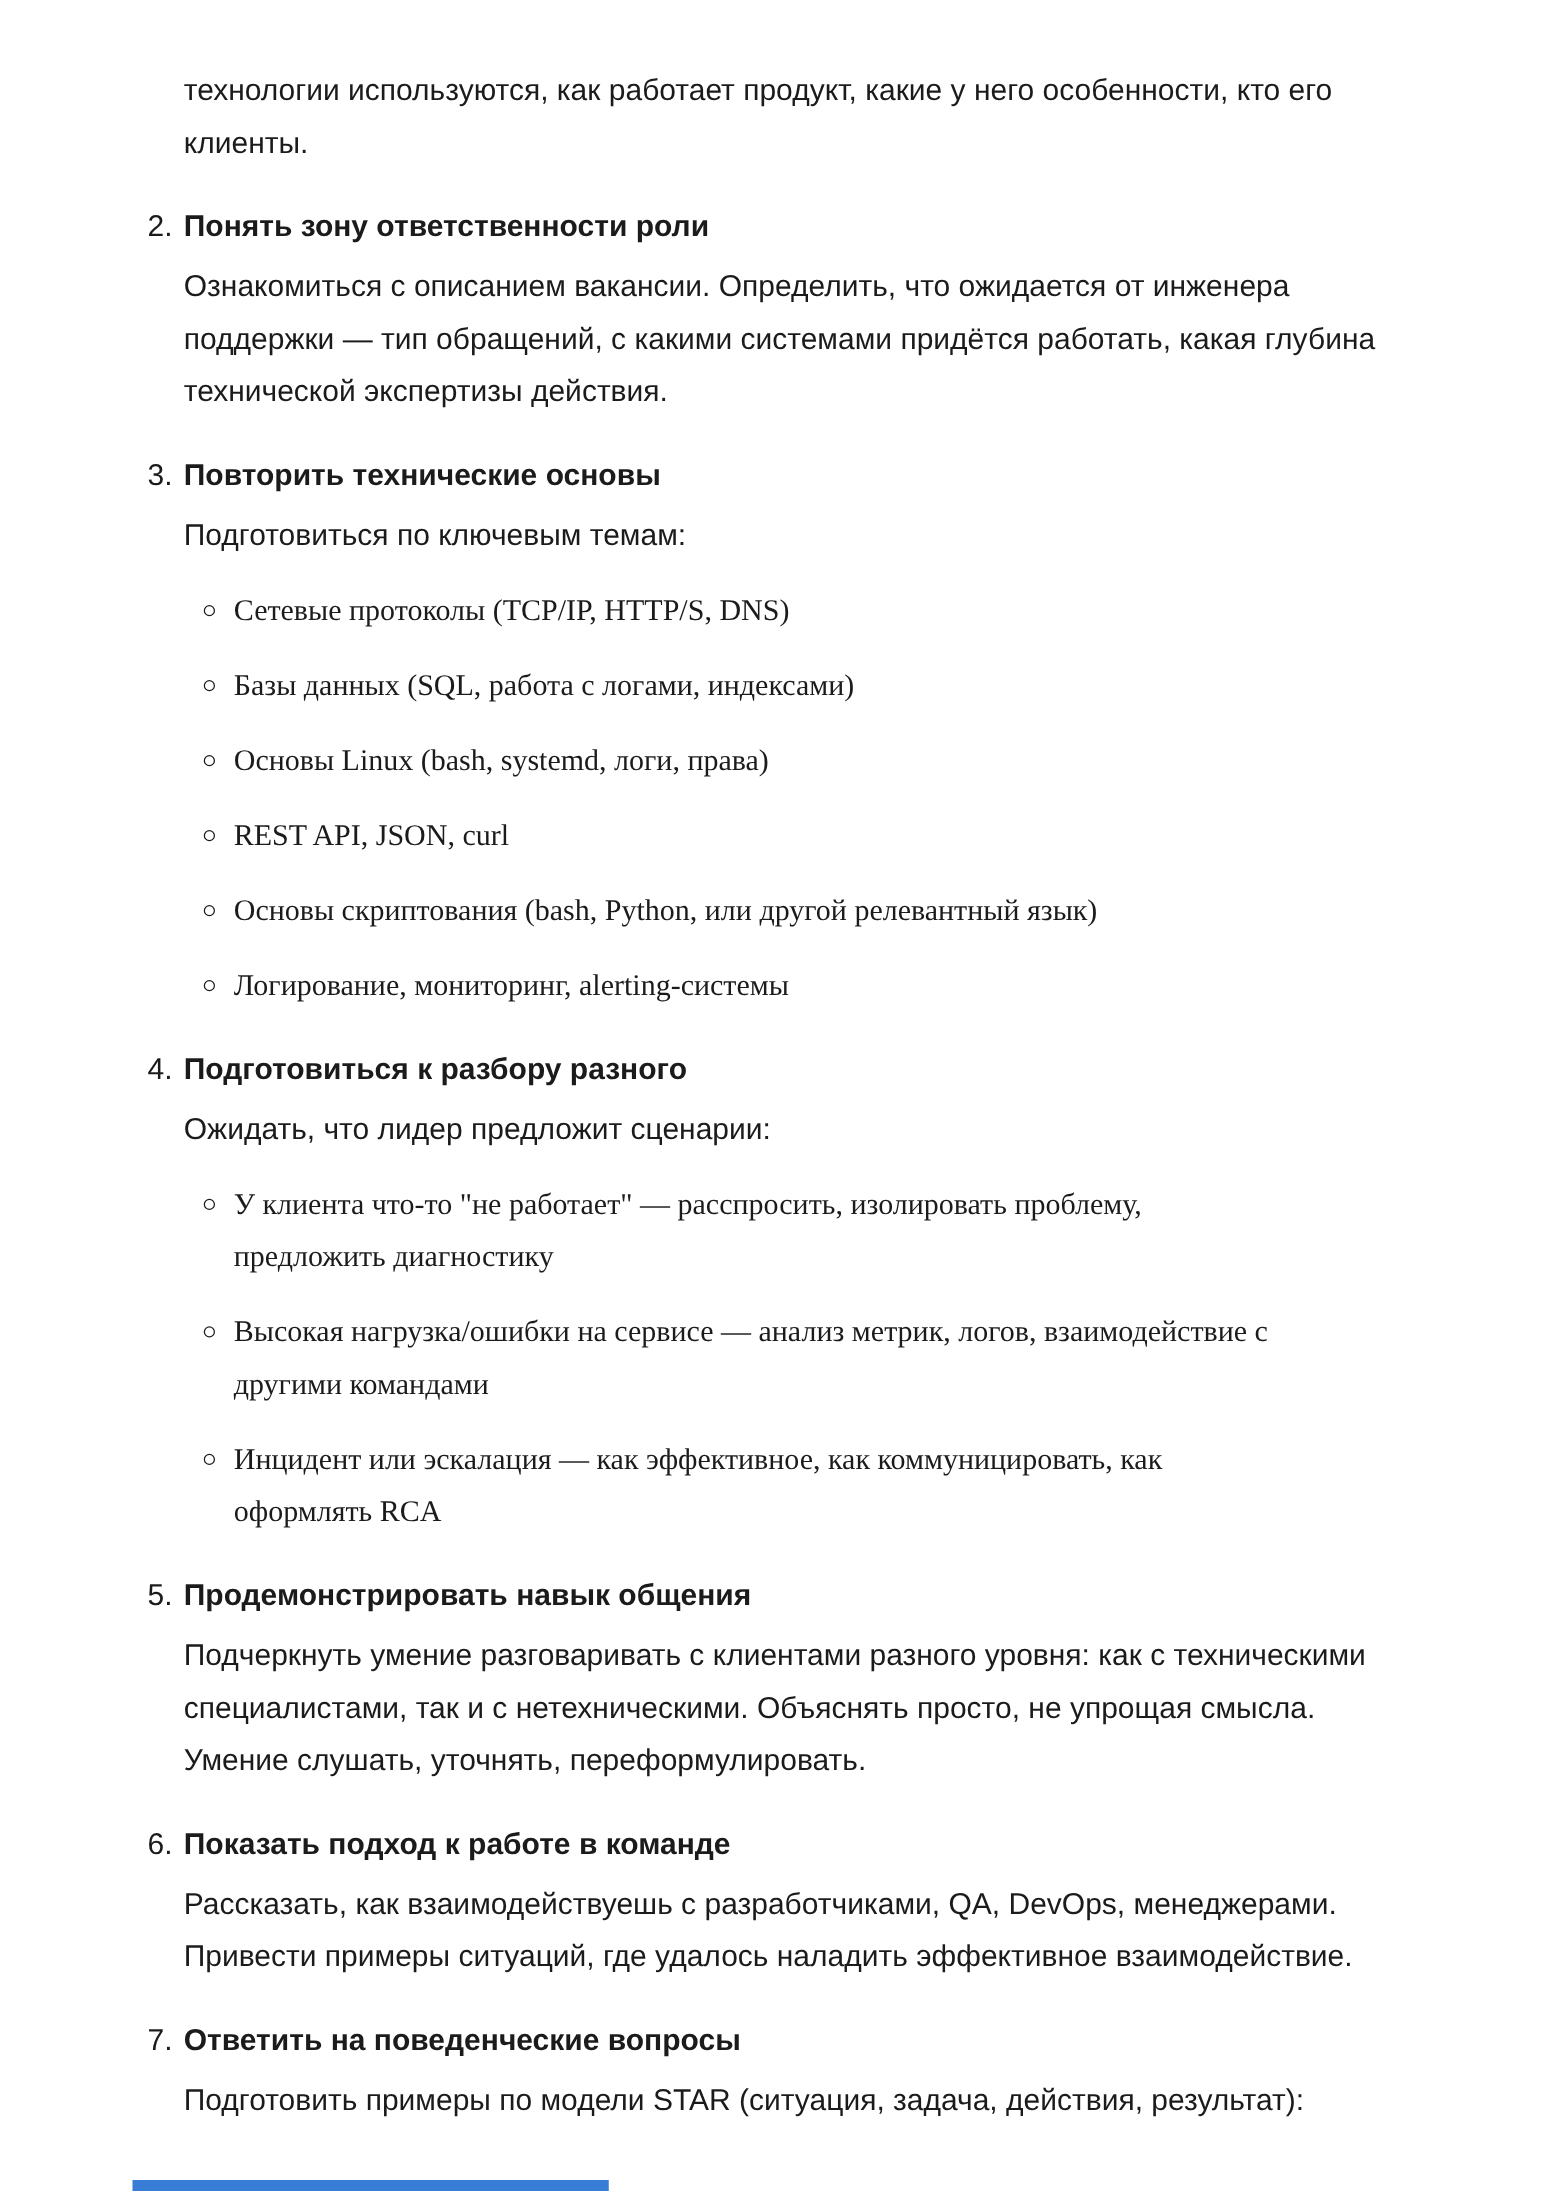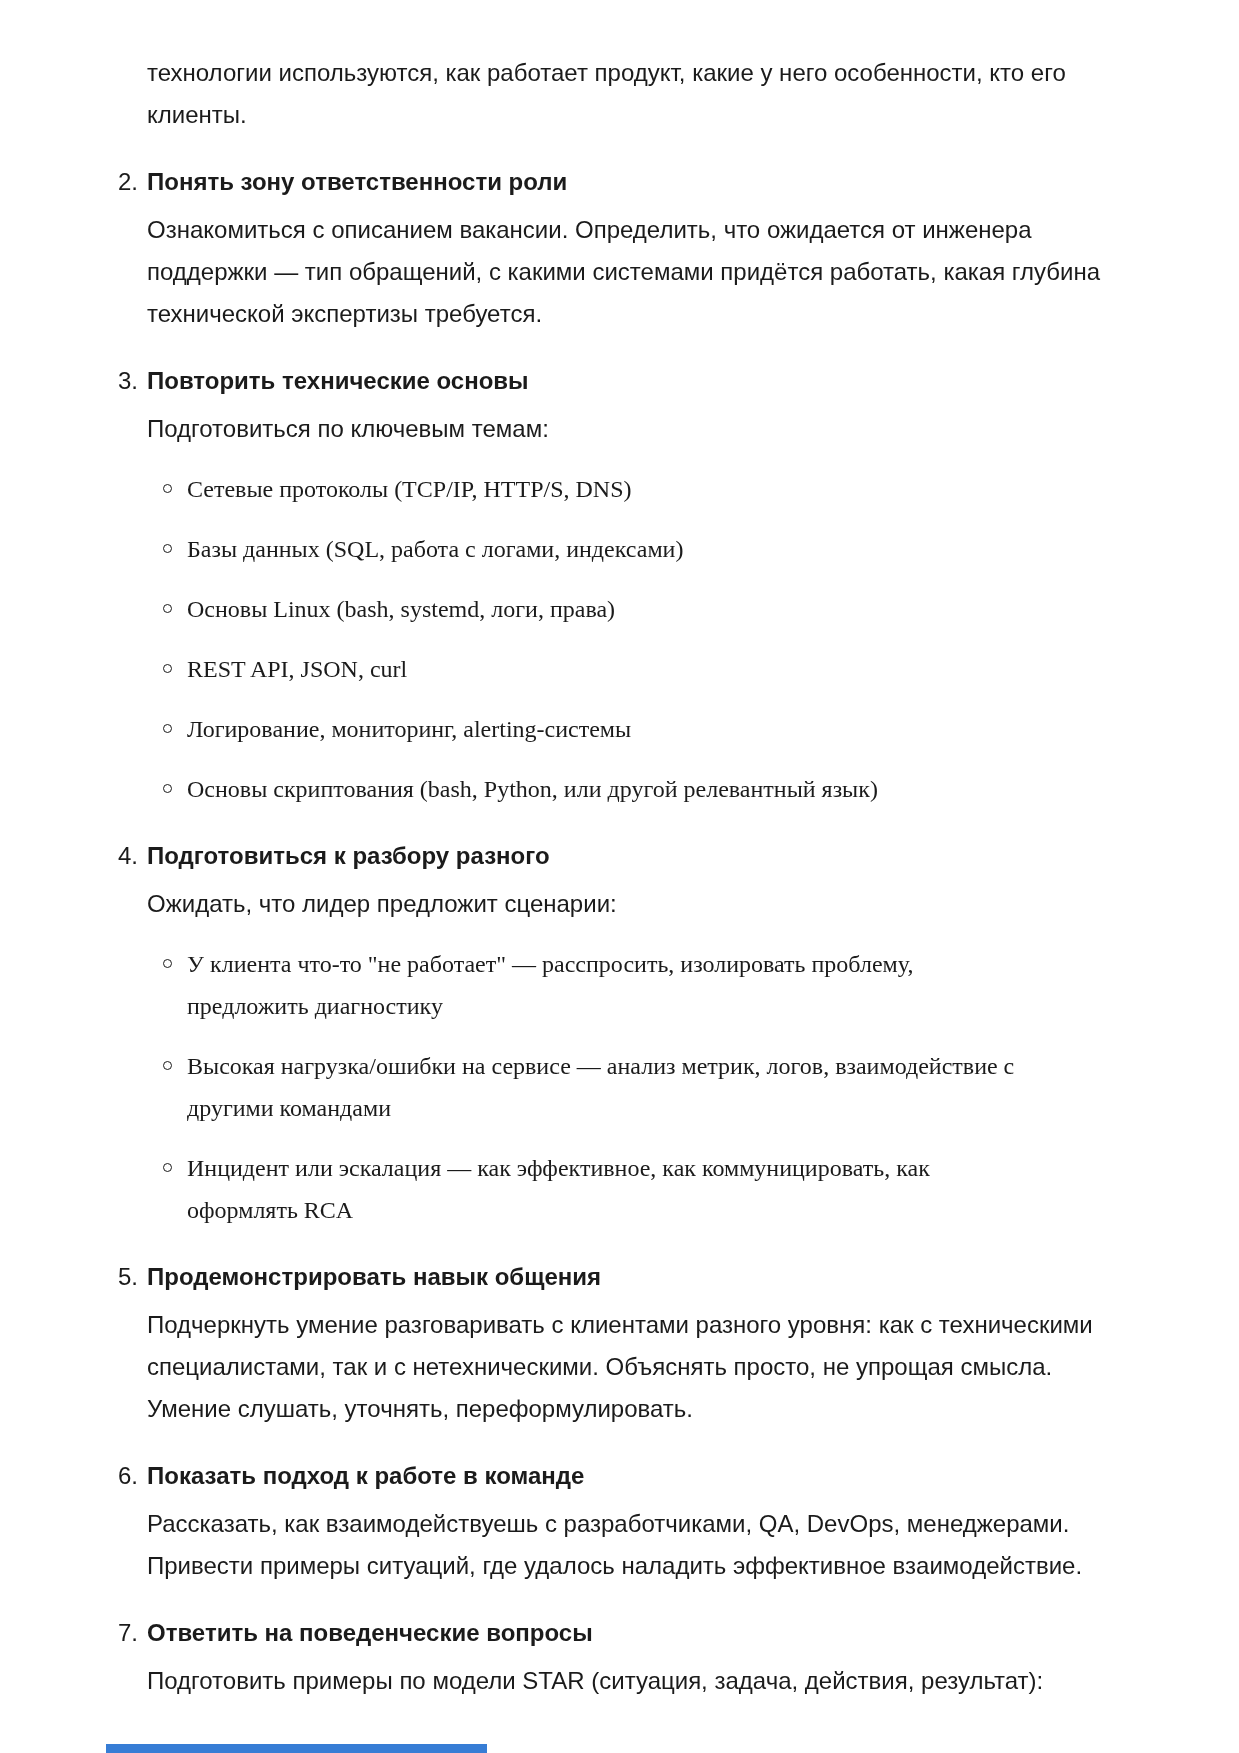--- a/index.html
+++ b/index.html
@@ -63,21 +63,21 @@
     <ol class="items">
 
       <li class="item">
         <div class="heading">
           <span class="num">2.</span>
           <span class="title">Понять зону ответственности роли</span>
         </div>
         <div class="item-body">
           <span class="line">Ознакомиться с описанием вакансии. Определить, что ожидается от инженера</span>
           <span class="line">поддержки — тип обращений, с какими системами придётся работать, какая глубина</span>
-          <span class="line">технической экспертизы требуется.</span>
+          <span class="line">технической экспертизы действия.</span>
         </div>
       </li>
 
       <li class="item">
         <div class="heading">
           <span class="num">3.</span>
           <span class="title">Повторить технические основы</span>
         </div>
         <div class="item-body">
           <span class="line">Подготовиться по ключевым темам:</span>
@@ -94,25 +94,25 @@
           <li class="bullet">
             <span class="marker"></span>
             <span class="line">Основы Linux (bash, systemd, логи, права)</span>
           </li>
           <li class="bullet">
             <span class="marker"></span>
             <span class="line">REST API, JSON, curl</span>
           </li>
           <li class="bullet">
             <span class="marker"></span>
-            <span class="line">Логирование, мониторинг, alerting-системы</span>
+            <span class="line">Основы скриптования (bash, Python, или другой релевантный язык)</span>
           </li>
           <li class="bullet">
             <span class="marker"></span>
-            <span class="line">Основы скриптования (bash, Python, или другой релевантный язык)</span>
+            <span class="line">Логирование, мониторинг, alerting-системы</span>
           </li>
         </ul>
       </li>
 
       <li class="item">
         <div class="heading">
           <span class="num">4.</span>
           <span class="title">Подготовиться к разбору разного</span>
         </div>
         <div class="item-body">

